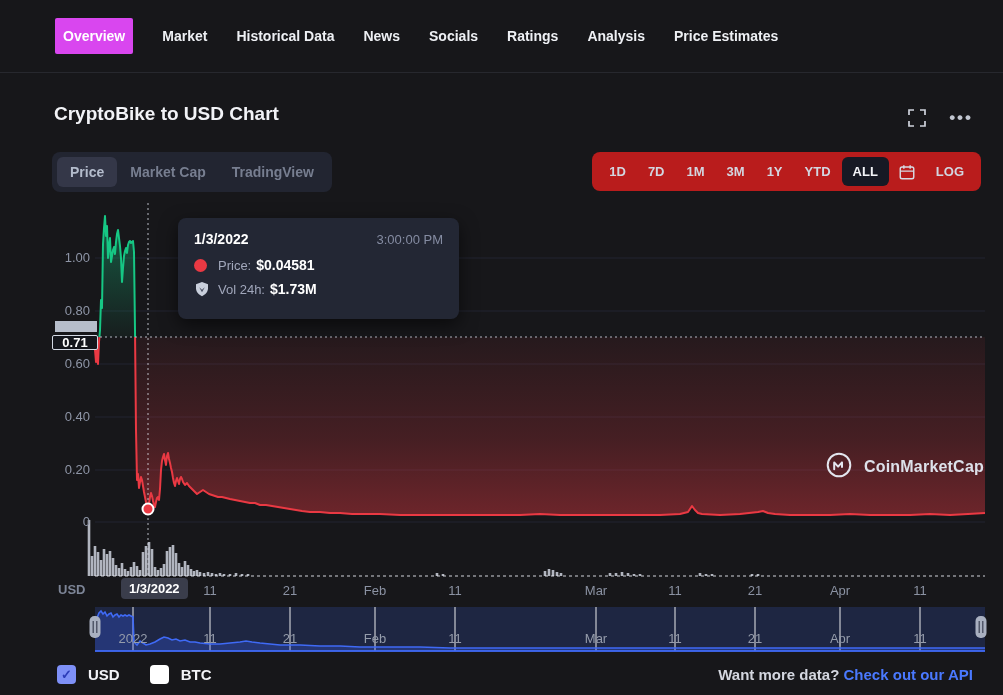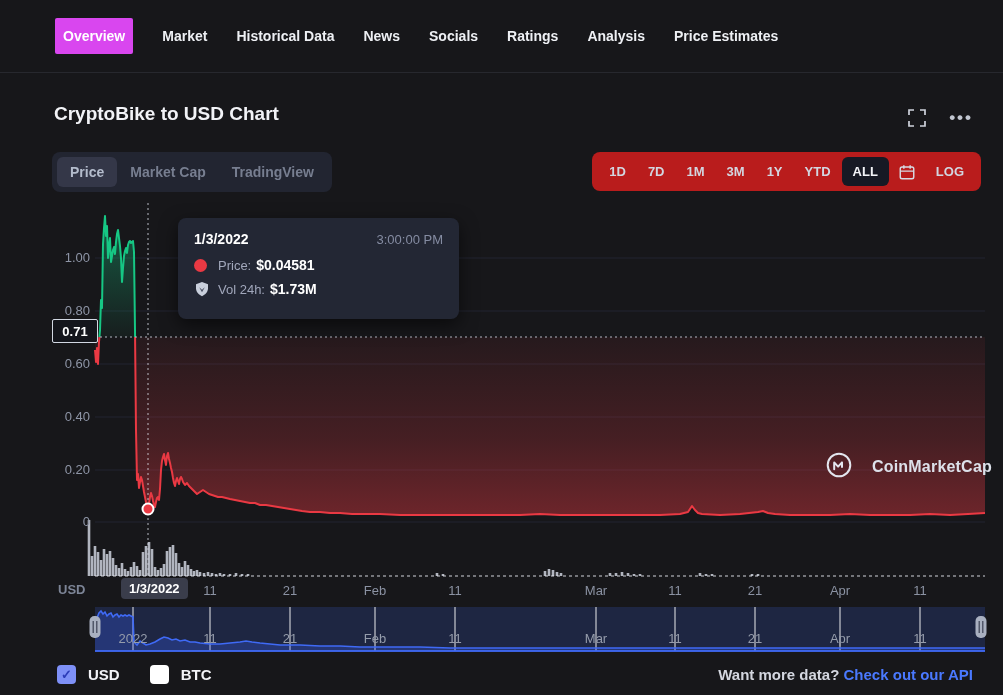--- a/index.html
+++ b/index.html
@@ -29,21 +29,21 @@
     padding:5px 6px; display:flex; align-items:center; }
   .range-btn { color:#d2d6e0; font-size:13px; font-weight:700; padding:7px 11px; border-radius:6px; cursor:pointer; }
   .range-btn.active { background:#171924; color:#f2f3f7; }
   .cal-btn { padding:4px 9px; cursor:pointer; display:flex; align-items:center; }
 
   
   .chart-wrap { position:absolute; left:0; top:0; width:1003px; height:660px; }
 
   .ylabel { position:absolute; width:40px; text-align:right; color:#8e95a6; font-size:13px; }
   .cur-price-strip { position:absolute; left:55px; top:321px; width:42px; height:11px; background:#b7becb; }
-  .cur-price-badge { position:absolute; left:52px; top:319px; width:46px; height:24px; background:#14161c;
+  .cur-price-badge { position:absolute; left:52px; top:335px; width:46px; height:15px; background:#14161c;
     border:1px solid #d2d8e3; border-radius:2px; color:#fff; font-size:13px; font-weight:700;
     display:flex; align-items:center; justify-content:center; }
 
   .xaxis-usd { position:absolute; left:58px; top:582px; color:#7d8597; font-size:13px; font-weight:700; }
   .xtick { position:absolute; width:44px; text-align:center; top:583px; color:#8b92a3; font-size:13px; }
   .xbadge { position:absolute; left:121px; top:578px; background:#3a3d4b; color:#fff; font-size:13px;
     font-weight:700; padding:3px 8px; border-radius:4px; }
   .ntick { position:absolute; width:44px; text-align:center; top:631px; color:#959cab; font-size:13px; }
 
   
@@ -51,21 +51,21 @@
     border-radius:8px; box-shadow:0 6px 18px rgba(0,0,0,.55); padding:13px 16px 0 16px; z-index:5; }
   .tt-head { display:flex; justify-content:space-between; align-items:baseline; margin-bottom:10px; }
   .tt-date { color:#fff; font-size:14px; font-weight:700; }
   .tt-time { color:#858ca2; font-size:13px; }
   .tt-row { display:flex; align-items:center; margin-bottom:8px; }
   .tt-ico { width:24px; display:flex; align-items:center; }
   .tt-dot { width:13px; height:13px; border-radius:50%; background:#ea3943; }
   .tt-label { color:#a1a7bb; font-size:13px; margin-right:5px; }
   .tt-val { color:#fff; font-size:14px; font-weight:700; }
 
-  .watermark { position:absolute; left:826px; top:452px; display:flex; align-items:center; gap:20px; z-index:2; }
+  .watermark { position:absolute; left:826px; top:452px; display:flex; align-items:center; gap:12px; z-index:2; }
   .wm-text { color:#dde1ea; font-size:16px; font-weight:700; letter-spacing:.2px; }
 
   
   .footer { position:absolute; left:0; bottom:0; width:1003px; height:42px; display:flex; align-items:center;
     padding:0 30px 0 57px; justify-content:space-between; }
   .fchecks { display:flex; align-items:center; gap:30px; }
   .fcheck { display:flex; align-items:center; gap:12px; cursor:pointer; }
   .cbox { width:19px; height:19px; border-radius:4px; display:flex; align-items:center; justify-content:center;
     font-size:13px; font-weight:700; }
   .cbox.checked { background:#7e90f7; color:#2c3cb8; }

